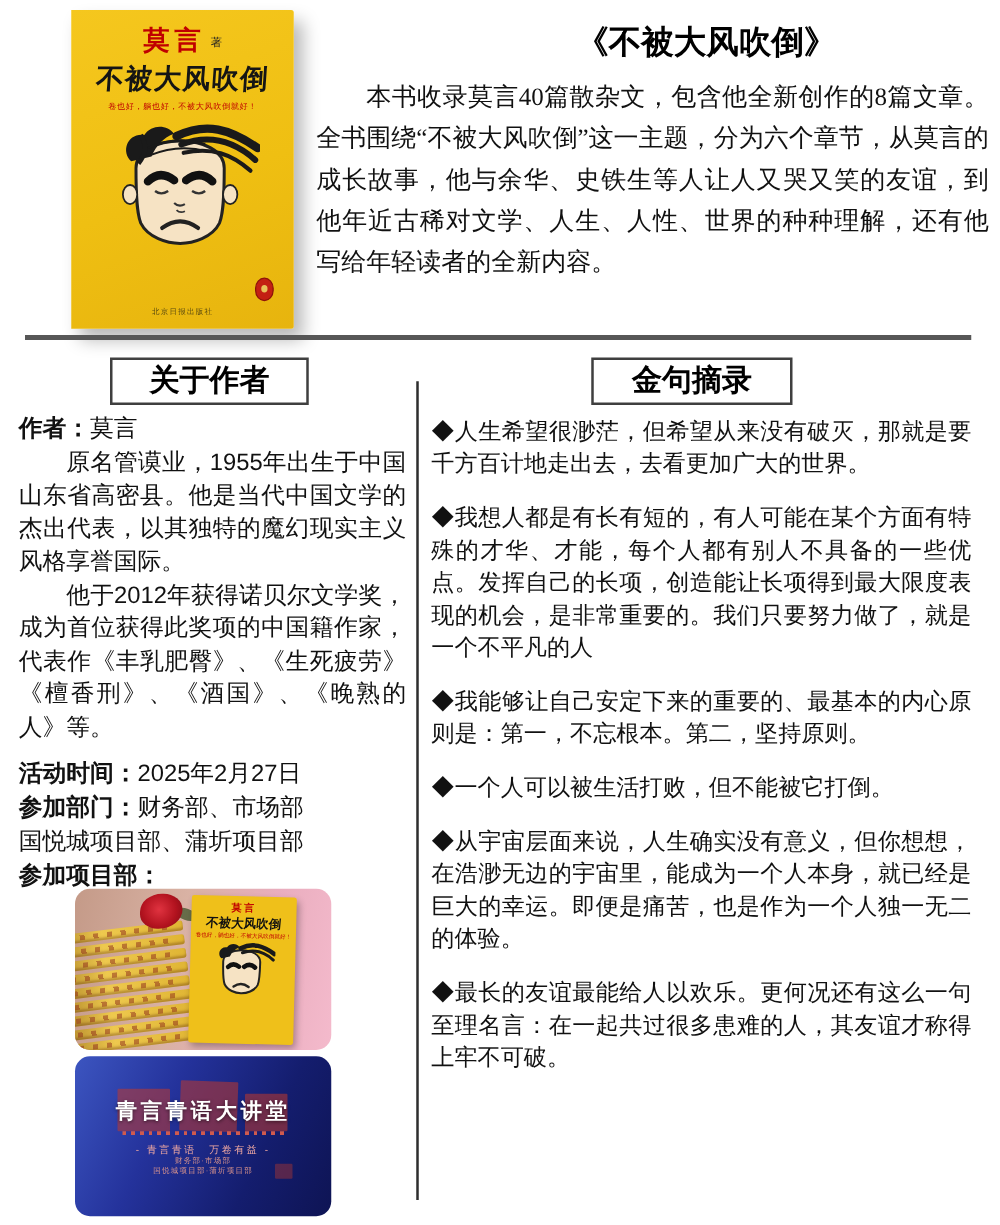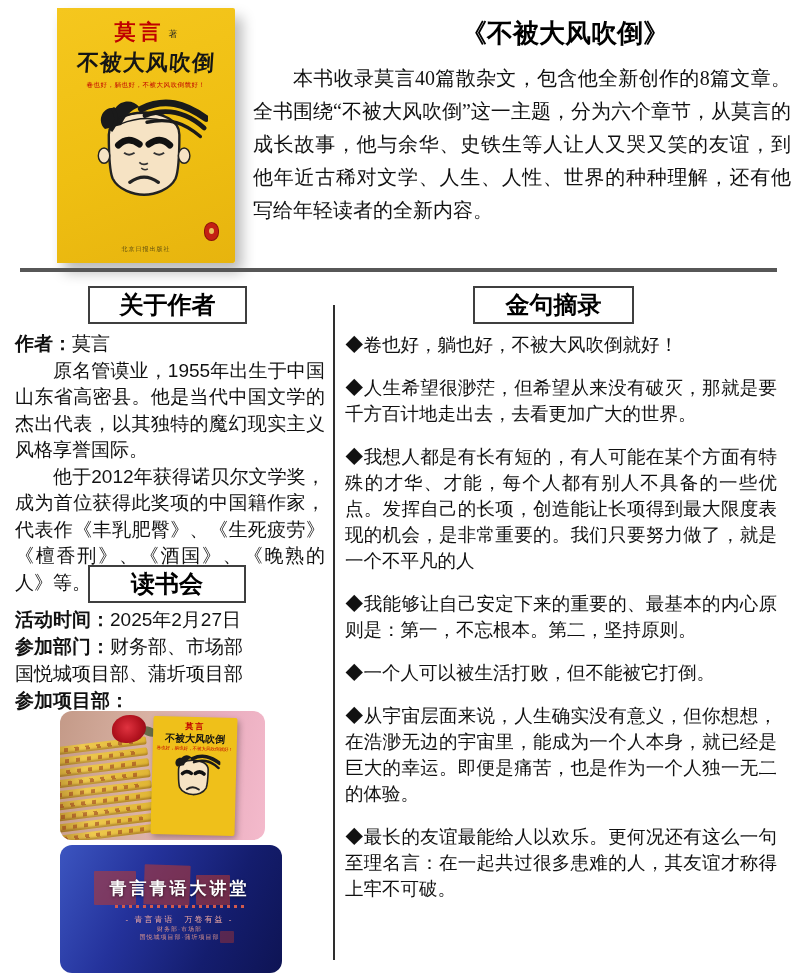--- a/index.html
+++ b/index.html
@@ -67,21 +67,21 @@
   .strip::after{content:"";position:absolute;left:6px;top:2px;right:10px;height:4px;
          background:repeating-linear-gradient(90deg,rgba(140,40,25,.5) 0 4px,transparent 4px 11px);}
   .mini-cover{position:absolute;left:92px;top:6px;width:84px;height:118px;background:#efc01a;
               border-radius:2px;transform:rotate(1.5deg);box-shadow:2px 3px 6px rgba(0,0,0,.3);
               text-align:center;padding-top:4px;box-sizing:border-box;}
   .mini-author{font-size:8px;font-weight:bold;color:#c00000;letter-spacing:2px;}
   .mini-title{font-size:10px;font-weight:bold;color:#111;transform:skewX(-4deg);white-space:nowrap;}
   .mini-tag{font-size:4.5px;color:#c00000;}
 
   .photo2{top:845px;height:128px;background:linear-gradient(115deg,#3c55c0 0%,#24329b 35%,#141d6e 70%,#0e1454 100%);
-          text-align:center;color:#fff;padding-left:17px;}
+          text-align:center;color:#fff;}
   .blk{position:absolute;background:#c0392b;opacity:.55;border-radius:1px;}
   .blk1{left:34px;top:26px;width:42px;height:34px;}
   .blk2{left:84px;top:20px;width:46px;height:40px;transform:rotate(2deg);}
   .blk3{left:136px;top:30px;width:34px;height:30px;}
   .blk4{left:160px;top:86px;width:14px;height:12px;opacity:.4;}
   .slide-title{position:relative;margin-top:32px;font-size:17px;font-weight:bold;letter-spacing:3px;
                text-shadow:0 1px 3px rgba(0,0,0,.6);}
   .slide-dots{position:relative;margin:5px auto 0;width:130px;height:3px;
               background:repeating-linear-gradient(90deg,#d05a4e 0 3px,transparent 3px 7px);}
   .slide-sub{position:relative;margin-top:6px;font-size:8px;color:#f0a9a2;letter-spacing:2px;}
@@ -140,23 +140,20 @@
 
   <div class="hr"></div>
   <div class="vline"></div>
 
   <div class="secbox box-author">
     <span>关于作者</span>
   </div>
   <div class="secbox box-quotes">
     <span>金句摘录</span>
   </div>
-  <div class="secbox box-club">
-    <span>读书会</span>
-  </div>
 
   <div class="author-info">
     <p><b>作者：</b><span>莫言</span></p>
     <p class="bio">原名管谟业，1955年出生于中国山东省高密县。他是当代中国文学的杰出代表，以其独特的魔幻现实主义风格享誉国际。</p>
     <p class="bio">他于2012年获得诺贝尔文学奖，成为首位获得此奖项的中国籍作家，代表作《丰乳肥臀》、《生死疲劳》《檀香刑》、《酒国》、《晚熟的人》等。</p>
   </div>
 
   <div class="club-info">
     <p><b>活动时间：</b><span>2025年2月27日</span></p>
     <p><b>参加部门：</b><span>财务部、市场部</span></p>
@@ -200,21 +197,20 @@
     <div class="blk blk3"></div>
     <div class="blk blk4"></div>
     <div class="slide-title">青言青语大讲堂</div>
     <div class="slide-dots"></div>
     <div class="slide-sub">- 青言青语　万卷有益 -</div>
     <div class="slide-small">财务部·市场部</div>
     <div class="slide-small">国悦城项目部·蒲圻项目部</div>
   </div>
 
   <div class="quotes">
-    <p>◆卷也好，躺也好，不被大风吹倒就好！</p>
     <p>◆人生希望很渺茫，但希望从来没有破灭，那就是要千方百计地走出去，去看更加广大的世界。</p>
     <p>◆我想人都是有长有短的，有人可能在某个方面有特殊的才华、才能，每个人都有别人不具备的一些优点。发挥自己的长项，创造能让长项得到最大限度表现的机会，是非常重要的。我们只要努力做了，就是一个不平凡的人</p>
     <p>◆我能够让自己安定下来的重要的、最基本的内心原则是：第一，不忘根本。第二，坚持原则。</p>
     <p>◆一个人可以被生活打败，但不能被它打倒。</p>
     <p>◆从宇宙层面来说，人生确实没有意义，但你想想，在浩渺无边的宇宙里，能成为一个人本身，就已经是巨大的幸运。即便是痛苦，也是作为一个人独一无二的体验。</p>
     <p>◆最长的友谊最能给人以欢乐。更何况还有这么一句至理名言：在一起共过很多患难的人，其友谊才称得上牢不可破。</p>
   </div>
 
 </div>
 

